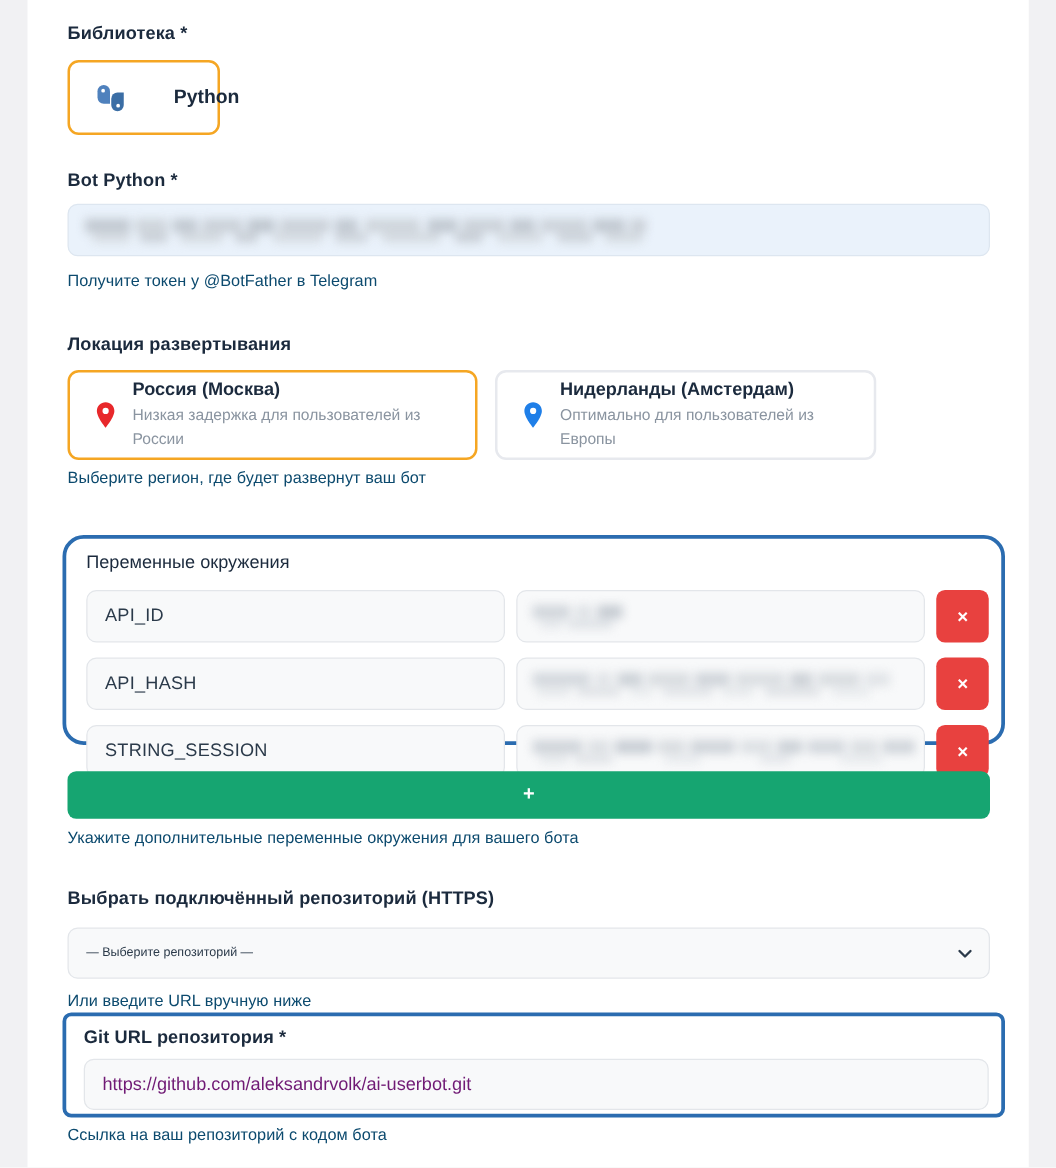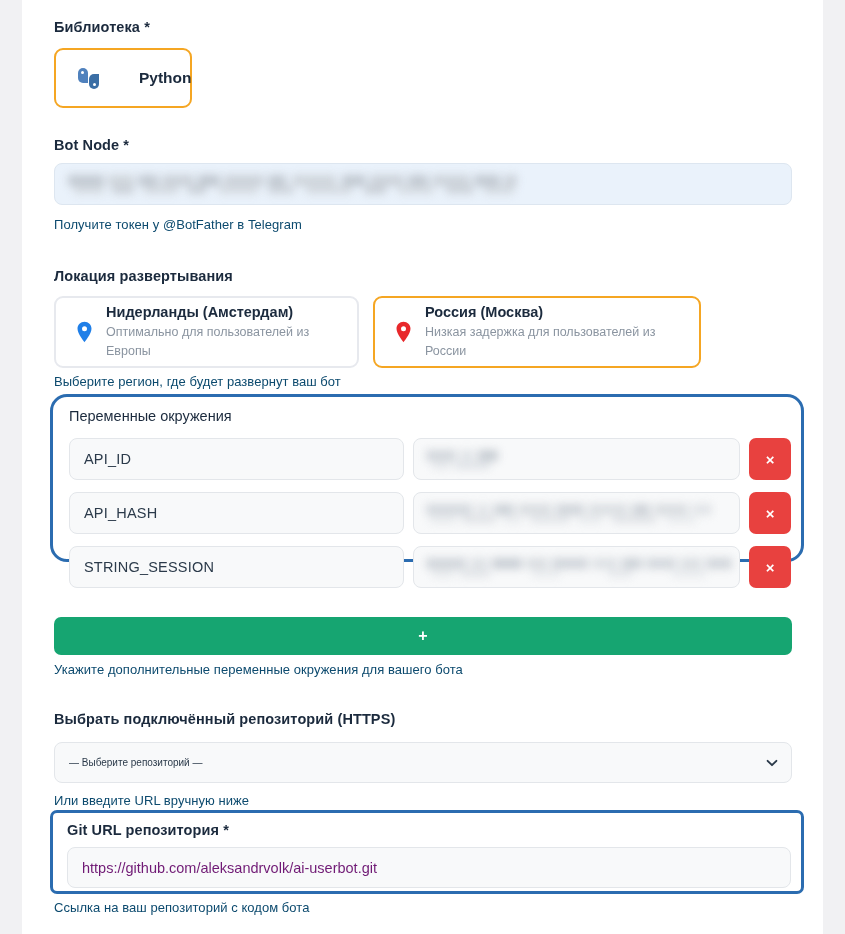--- a/index.html
+++ b/index.html
@@ -80,21 +80,21 @@
     cursor: pointer;
   }
   .lib-card.selected { border-color: #f5a623; }
 
   .lib-name {
     font-size: 15.5px;
     font-weight: bold;
     color: #1b2a3d;
   }
 
-  #lib-python { width: 138px; gap: 40px; }
+  #lib-python { width: 122px; gap: 40px; }
   #lib-node   { width: 122px; }
 
   
   .py-ico { width: 21px; height: 21px; position: relative; flex: 0 0 21px; }
   .py-ico i {
     position: absolute; display: block; width: 10px; height: 15px;
   }
   .py-ico i.a {
     left: 0; top: 0; background: #4f81bd;
     border-radius: 5px 5px 0 5px;
@@ -166,21 +166,21 @@
   }
   .loc-sub {
     font-size: 12.5px; color: #8a94a0; line-height: 1.5;
   }
 
   #loc-help { position: absolute; left: 0; top: 374px; }
 
   
   #env-box {
     position: absolute;
-    left: -4px; top: 394px;
+    left: -4px; top: 428px;
     width: 754px; height: 168px;
     border: 3px solid #2b6cb0;
     border-radius: 17px;
     background: #ffffff;
   }
 
   #env-title {
     position: absolute;
     left: 16px; top: 11px;
     font-size: 14.5px;
@@ -337,21 +337,21 @@
             <i class="a"></i>
               <i class="b"></i>
               <i class="d1"></i>
               <i class="d2"></i>
           </span>
           <span class="lib-name">Python</span>
         </div>
 
       </div>
 
-      <div class="field-label" id="token-label">Bot Node *</div>
+      <div class="field-label" id="token-label">Bot Python *</div>
 
       <div id="token-input">
         <div id="token-blur">
           <span class="blurb" style="left:0;top:0;width:36px;height:11px;background:#bfc6ce"></span>
           <span class="blurb" style="left:40px;top:0;width:26px;height:11px;background:#cdd3d9"></span>
           <span class="blurb" style="left:70px;top:0;width:20px;height:11px;background:#bfc6ce"></span>
           <span class="blurb" style="left:94px;top:0;width:32px;height:11px;background:#c8ced5"></span>
           <span class="blurb" style="left:130px;top:0;width:22px;height:11px;background:#bcc3cb"></span>
           <span class="blurb" style="left:156px;top:0;width:40px;height:11px;background:#c9cfd6"></span>
           <span class="blurb" style="left:200px;top:0;width:18px;height:11px;background:#bfc6ce"></span>
@@ -375,43 +375,43 @@
           <span class="blurb" style="left:416px;top:11px;width:30px;height:8px;background:#d2d8de"></span>
         </div>
       </div>
 
       <div class="help-text" id="token-help">Получите токен у @BotFather в Telegram</div>
 
       <div class="field-label" id="loc-label">Локация развертывания</div>
 
       <div id="loc-row">
 
+        <div class="loc-card selected" id="loc-ru">
+          <span class="pin">
+            <svg width="17" height="22" viewBox="0 0 17 22">
+              <path d="M8.5 0.8C4.6 0.8 1.5 3.9 1.5 7.8c0 5 7 13.4 7 13.4s7-8.4 7-13.4c0-3.9-3.1-7-7-7z" fill="#e8282b"></path>
+              <circle cx="8.5" cy="7.7" r="2.5" fill="#ffffff"></circle>
+            </svg>
+          </span>
+          <span>
+            <span class="loc-title" style="display:block">Россия (Москва)</span>
+            <span class="loc-sub" style="display:block">Низкая задержка для пользователей из России</span>
+          </span>
+        </div>
+
         <div class="loc-card" id="loc-nl">
           <span class="pin">
             <svg width="17" height="22" viewBox="0 0 17 22">
               <path d="M8.5 0.8C4.6 0.8 1.5 3.9 1.5 7.8c0 5 7 13.4 7 13.4s7-8.4 7-13.4c0-3.9-3.1-7-7-7z" fill="#1f7fe8"></path>
               <circle cx="8.5" cy="7.7" r="2.5" fill="#ffffff"></circle>
             </svg>
           </span>
           <span>
             <span class="loc-title" style="display:block">Нидерланды (Амстердам)</span>
             <span class="loc-sub" style="display:block">Оптимально для пользователей из Европы</span>
-          </span>
-        </div>
-
-        <div class="loc-card selected" id="loc-ru">
-          <span class="pin">
-            <svg width="17" height="22" viewBox="0 0 17 22">
-              <path d="M8.5 0.8C4.6 0.8 1.5 3.9 1.5 7.8c0 5 7 13.4 7 13.4s7-8.4 7-13.4c0-3.9-3.1-7-7-7z" fill="#e8282b"></path>
-              <circle cx="8.5" cy="7.7" r="2.5" fill="#ffffff"></circle>
-            </svg>
-          </span>
-          <span>
-            <span class="loc-title" style="display:block">Россия (Москва)</span>
-            <span class="loc-sub" style="display:block">Низкая задержка для пользователей из России</span>
           </span>
         </div>
       </div>
 
       <div class="help-text" id="loc-help">Выберите регион, где будет развернут ваш бот</div>
 
       <div id="env-box">
         <div id="env-title">Переменные окружения</div>
 
         <div class="env-row" id="env-row-0">

